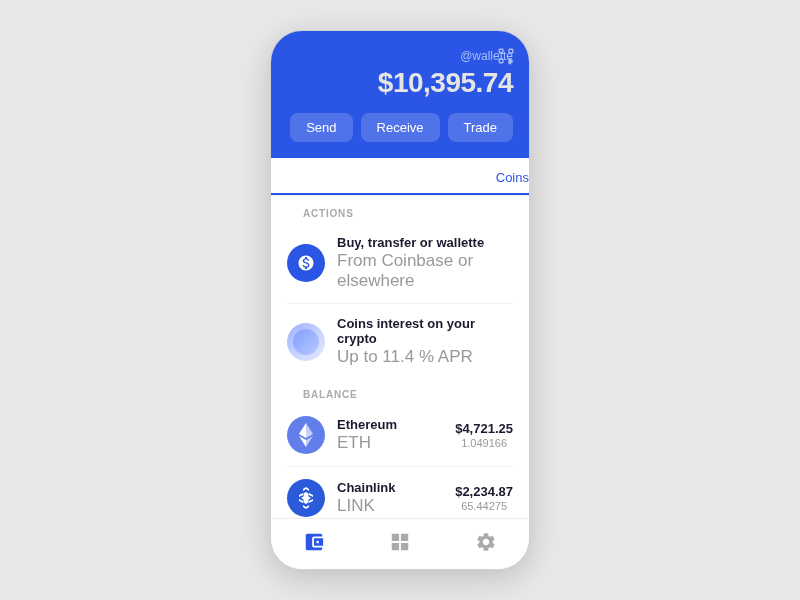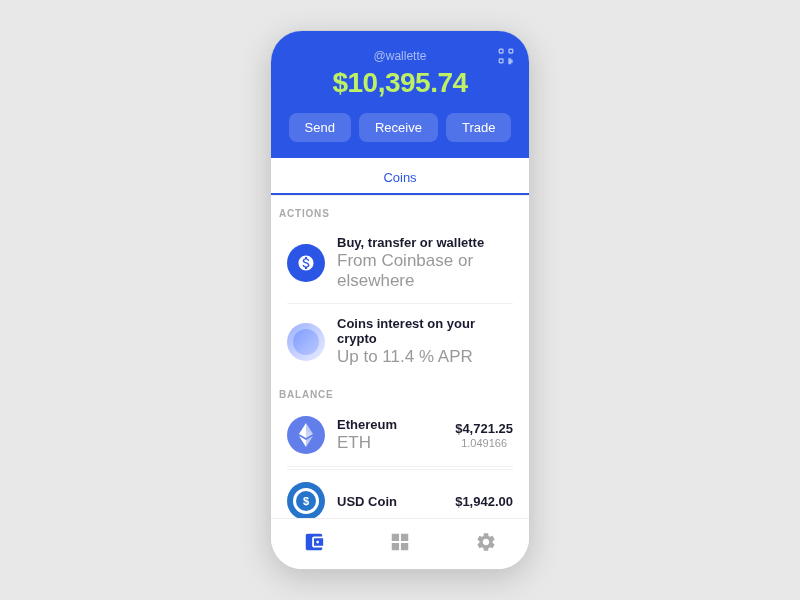--- a/index.html
+++ b/index.html
@@ -24,30 +24,30 @@
       flex-direction: column;
       border: 1px solid #d0d0d0;
     }
 
     
     .header {
       background: #2b55e5;
       padding: 18px 16px 16px;
       display: flex;
       flex-direction: column;
-      align-items: center;
+      align-items: flex-end;
       position: relative;
     }
     .username {
       color: #a8bff5;
       font-size: 12px;
       margin-bottom: 4px;
     }
     .balance {
-      color: #bef264;
+      color: #e5e5e5;
       font-size: 28px;
       font-weight: 700;
       letter-spacing: -0.5px;
     }
     .scan-icon {
       position: absolute;
       right: 14px;
       top: 16px;
       color: #a8bff5;
       font-size: 18px;
@@ -72,21 +72,21 @@
     }
 
     
     .tabs {
       display: flex;
       background: #fff;
       border-bottom: 1px solid #eee;
     }
     .tab {
       flex: 1;
-      text-align: center;
+      text-align: right;
       padding: 12px 0 8px;
       font-size: 13px;
       cursor: pointer;
       color: #888;
       font-weight: 500;
       border-bottom: 2px solid transparent;
     }
     .tab.active {
       color: #2b55e5;
       border-bottom: 2px solid #2b55e5;
@@ -98,21 +98,21 @@
       overflow-y: auto;
       background: #fff;
       padding: 0 0 8px 0;
     }
 
     .section-label {
       font-size: 10px;
       font-weight: 600;
       color: #aaa;
       letter-spacing: 0.8px;
-      padding: 12px 8px 6px;
+      padding: 12px 32px 6px;
       text-transform: uppercase;
     }
 
     .list-item {
       display: flex;
       align-items: center;
       padding: 10px 16px;
       gap: 12px;
       cursor: pointer;
     }
@@ -274,20 +274,40 @@
         <div class="item-subtitle">ETH</div>
       </div>
       <div class="item-amount">
         <div class="amount-primary">$4,721.25</div>
         <div class="amount-secondary">1.049166</div>
       </div>
     </div>
 
     <div class="divider"></div>
 
+    <div class="list-item">
+      <div class="item-icon" style="background: transparent; padding: 0;">
+        <svg class="coin-svg" viewBox="0 0 38 38">
+          <circle cx="19" cy="19" r="19" fill="#2A5ADA"></circle>
+          <g fill="white">
+            <polygon points="19,8 22,10 22,14 26,16 26,22 22,24 22,28 19,30 16,28 16,24 12,22 12,16 16,14 16,10"></polygon>
+            <polygon points="19,10 16,12 16,16 12,18 12,20 16,22 16,26 19,28 22,26 22,22 26,20 26,18 22,16 22,12" fill="#2A5ADA"></polygon>
+            <polygon points="19,13 16.5,14.5 16.5,17.5 14,19 16.5,20.5 16.5,23.5 19,25 21.5,23.5 21.5,20.5 24,19 21.5,17.5 21.5,14.5"></polygon>
+          </g>
+        </svg>
+      </div>
+      <div class="item-text">
+        <div class="item-title">Chainlink</div>
+        <div class="item-subtitle">LINK</div>
+      </div>
+      <div class="item-amount">
+        <div class="amount-primary">$2,234.87</div>
+        <div class="amount-secondary">65.44275</div>
+      </div>
+    </div>
 
     <div class="divider"></div>
 
     <div class="list-item">
       <div class="item-icon" style="background: transparent; padding: 0;">
         <svg class="coin-svg" viewBox="0 0 38 38">
           <circle cx="19" cy="19" r="19" fill="#2775CA"></circle>
           <circle cx="19" cy="19" r="13" fill="white"></circle>
           <circle cx="19" cy="19" r="10" fill="#2775CA"></circle>
           <text x="19" y="23" text-anchor="middle" fill="white" font-size="11" font-weight="bold" font-family="sans-serif">$</text>

